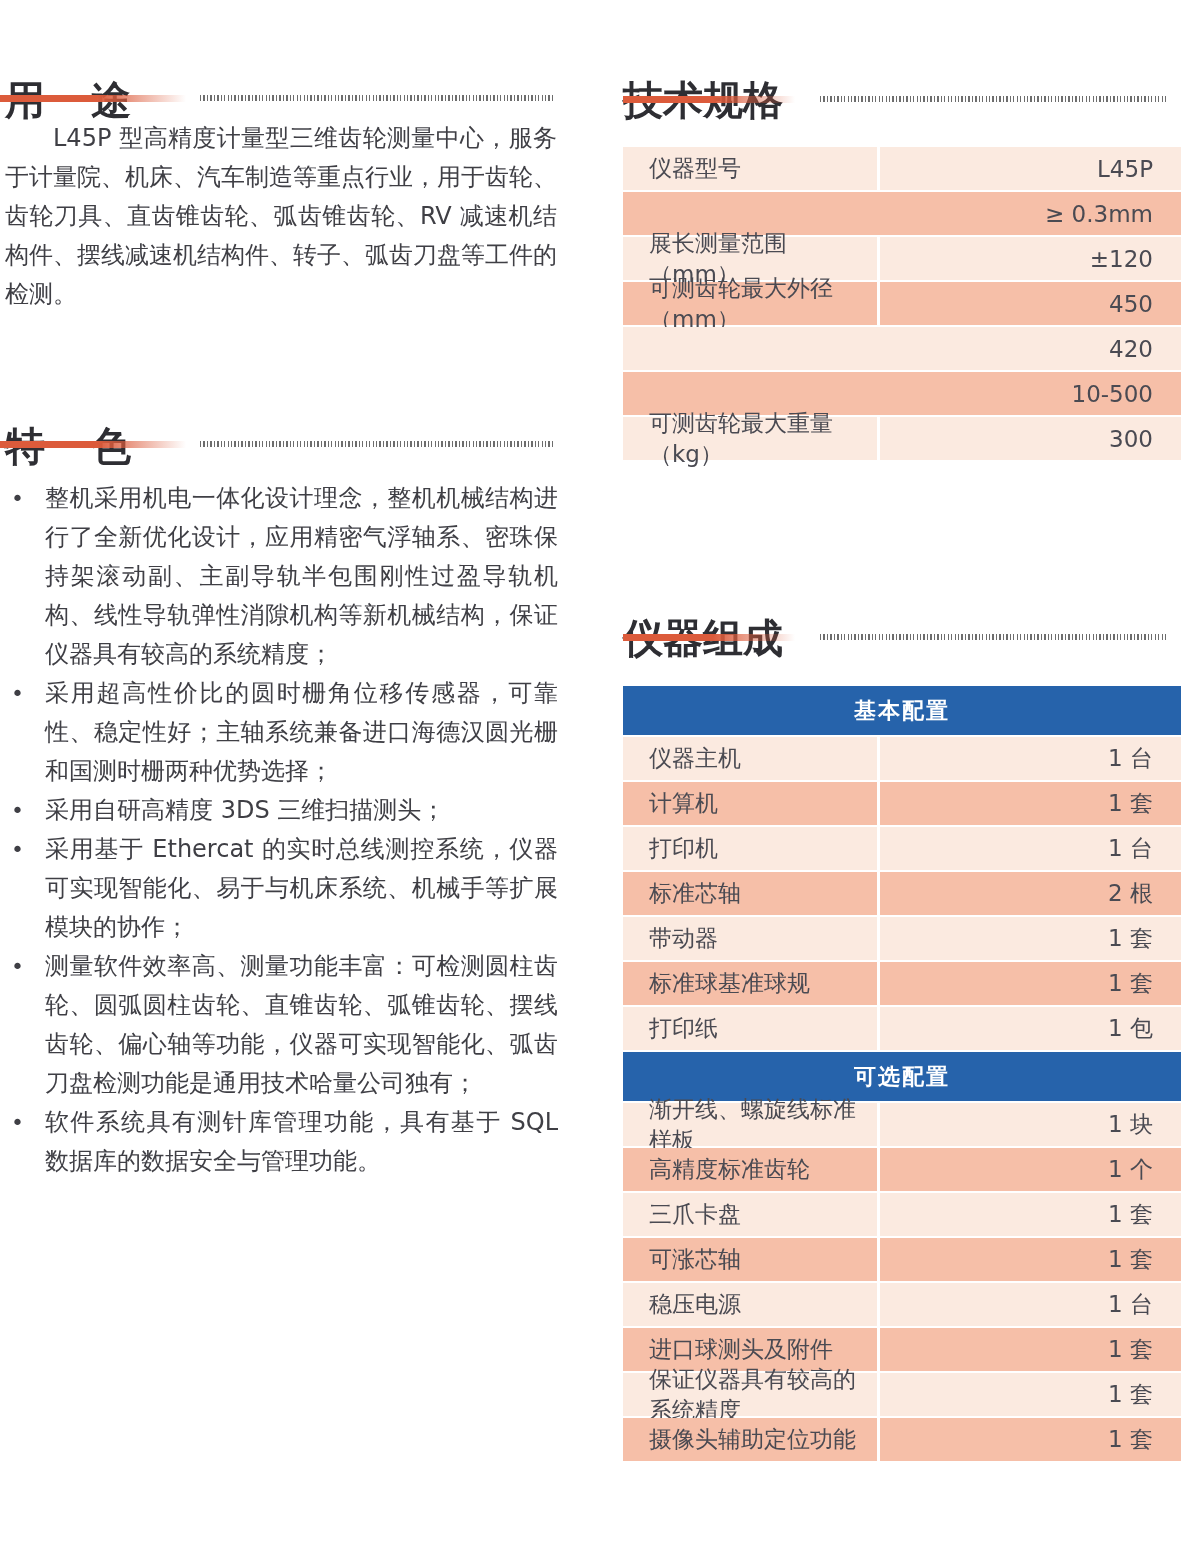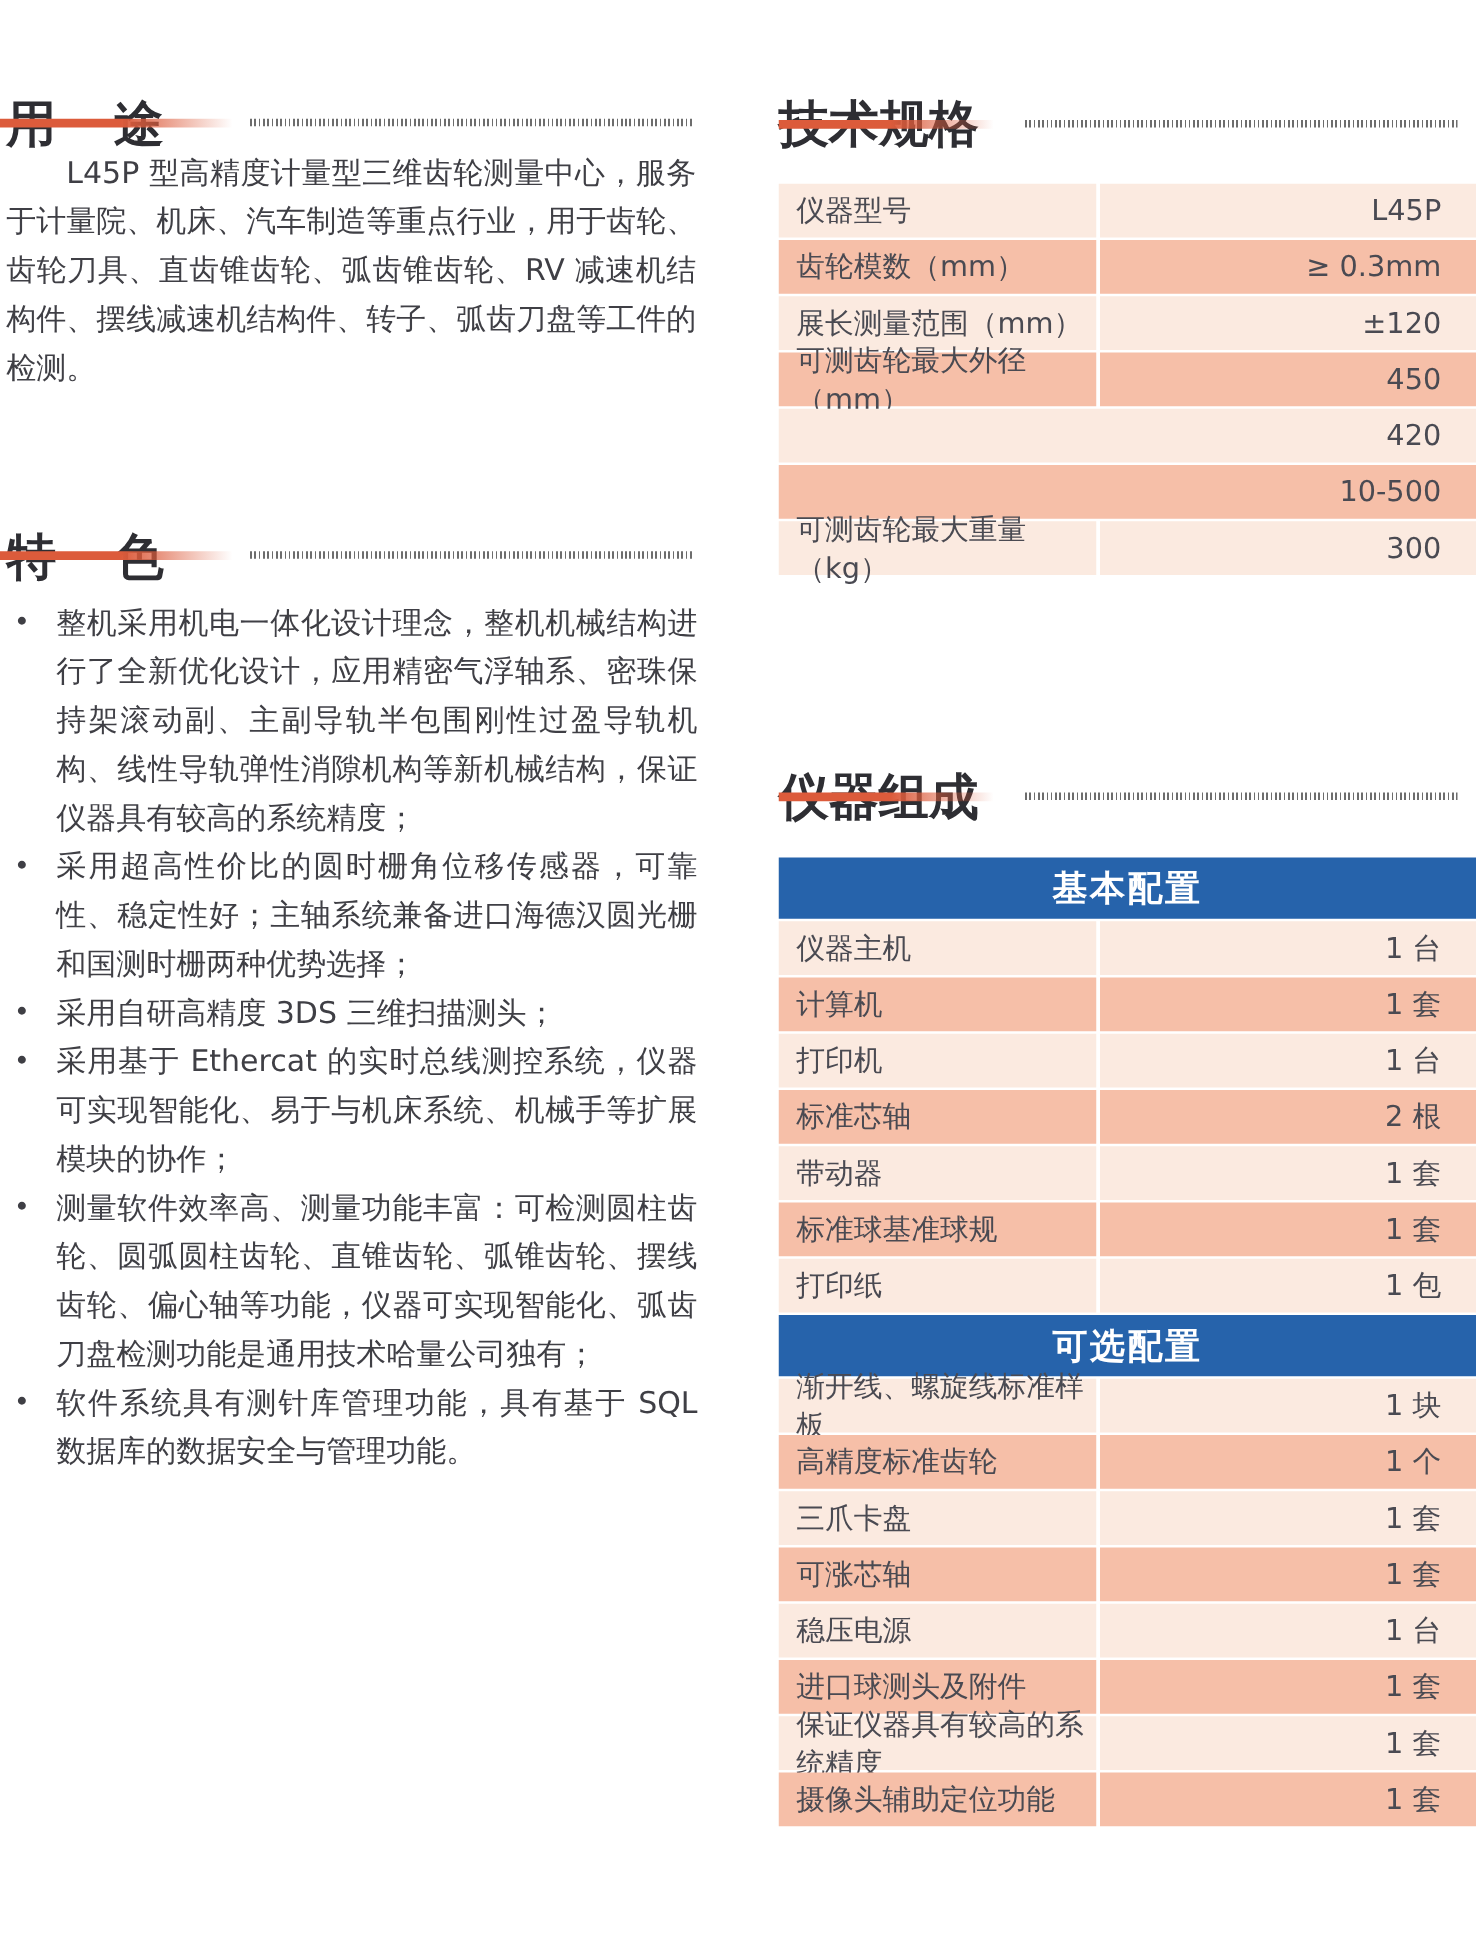--- a/index.html
+++ b/index.html
@@ -45,32 +45,32 @@
   ul.features li{position:relative;padding-left:40px;margin:0;}
   ul.features .bullet{
     position:absolute;left:6px;top:0;
     font-size:22px;color:#3f3f45;
   }
   
   .tbl{position:absolute;left:623px;width:558px;}
   .trow{display:flex;height:43px;margin-bottom:2px;font-size:23px;color:#4a4a52;}
   .trow .lab{
     width:254px;margin-right:3px;flex:none;
-    display:flex;align-items:center;padding-left:14px;box-sizing:border-box;
+    display:flex;align-items:center;padding-left:26px;box-sizing:border-box;
   }
   .trow .val{
     flex:1;display:flex;align-items:center;justify-content:flex-end;
     padding-right:28px;box-sizing:border-box;
   }
   .row-light .lab,.row-light .val{background:#fbeae0;}
   .row-dark  .lab,.row-dark  .val{background:#f6bfa8;}
   .group-header{
     height:49px;margin-bottom:2px;background:#2663ab;
     display:flex;align-items:center;justify-content:center;
-    color:#ffffff;font-size:28px;font-weight:bold;letter-spacing:2px;
+    color:#ffffff;font-size:22px;font-weight:bold;letter-spacing:2px;
   }
   
   .ruler{
     position:absolute;left:3px;top:1521px;width:1178px;height:35px;
     display:flex;align-items:flex-end;overflow:hidden;
   }
   .tick{flex:none;width:2.4px;height:15px;background:#828282;margin-right:4.05px;}
   .tick.mid{height:22px;}
   .tick.tall{height:32px;}
 </style>
@@ -119,21 +119,20 @@
   <h2 class="sec-title" style="left:623px;top:46px;">技术规格</h2>
   <div class="accent-bar" style="left:623px;top:96px;width:172px;"></div>
   <div class="dots" style="left:820px;top:96px;width:346px;"></div>
 
   <div class="tbl" style="top:147px;">
     <div class="trow row-light">
       <div class="lab">仪器型号</div>
       <div class="val">L45P</div>
     </div>
     <div class="trow row-dark">
-      <div class="lab">齿轮模数（mm）</div>
       <div class="val">≥ 0.3mm</div>
     </div>
     <div class="trow row-light">
       <div class="lab">展长测量范围（mm）</div>
       <div class="val">±120</div>
     </div>
     <div class="trow row-dark">
       <div class="lab">可测齿轮最大外径（mm）</div>
       <div class="val">450</div>
     </div>

